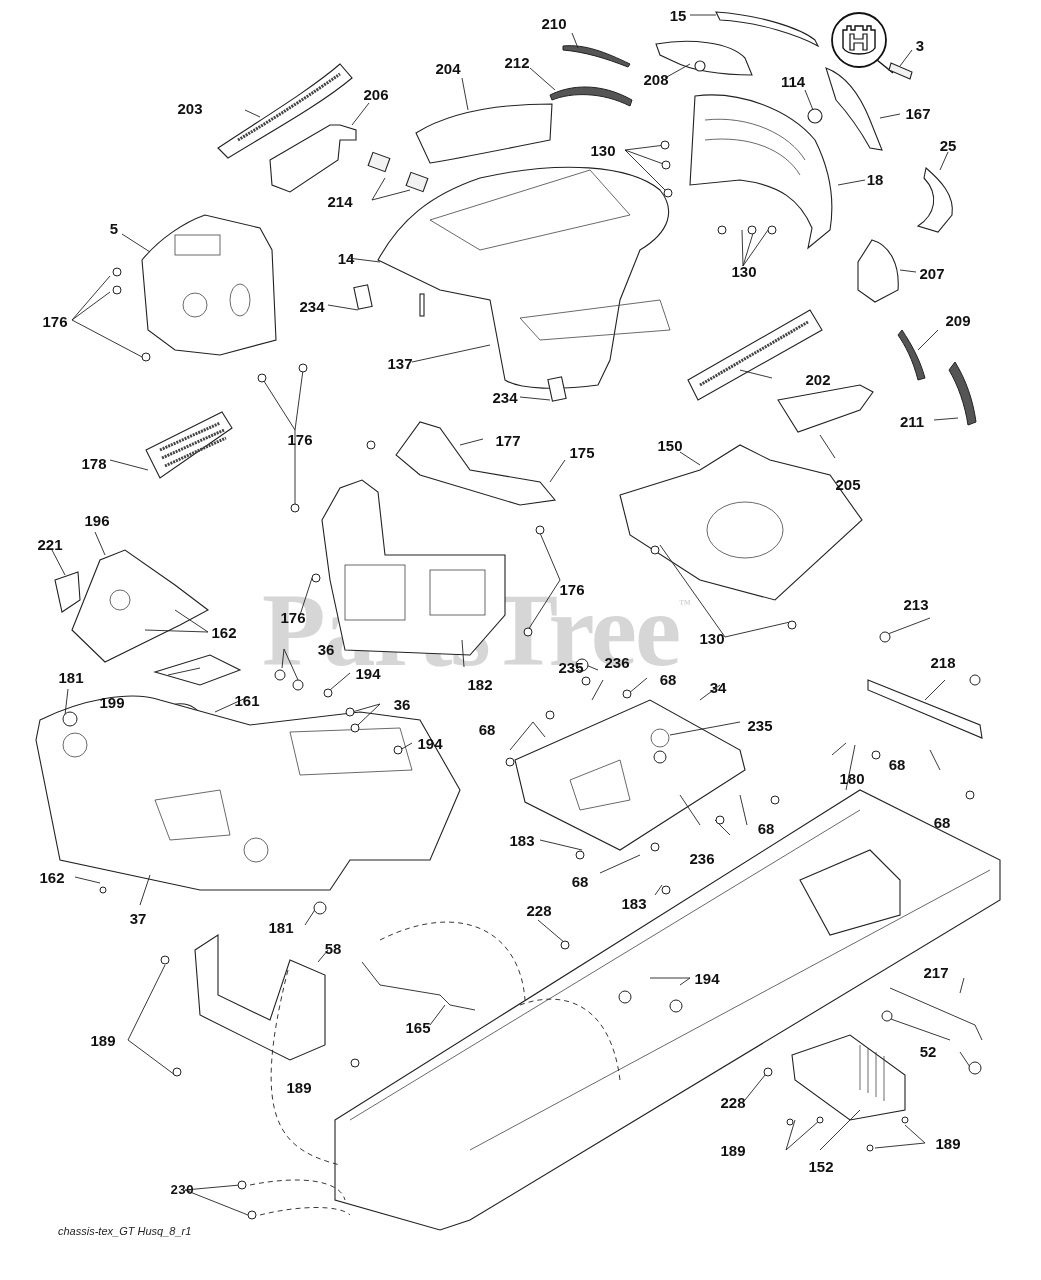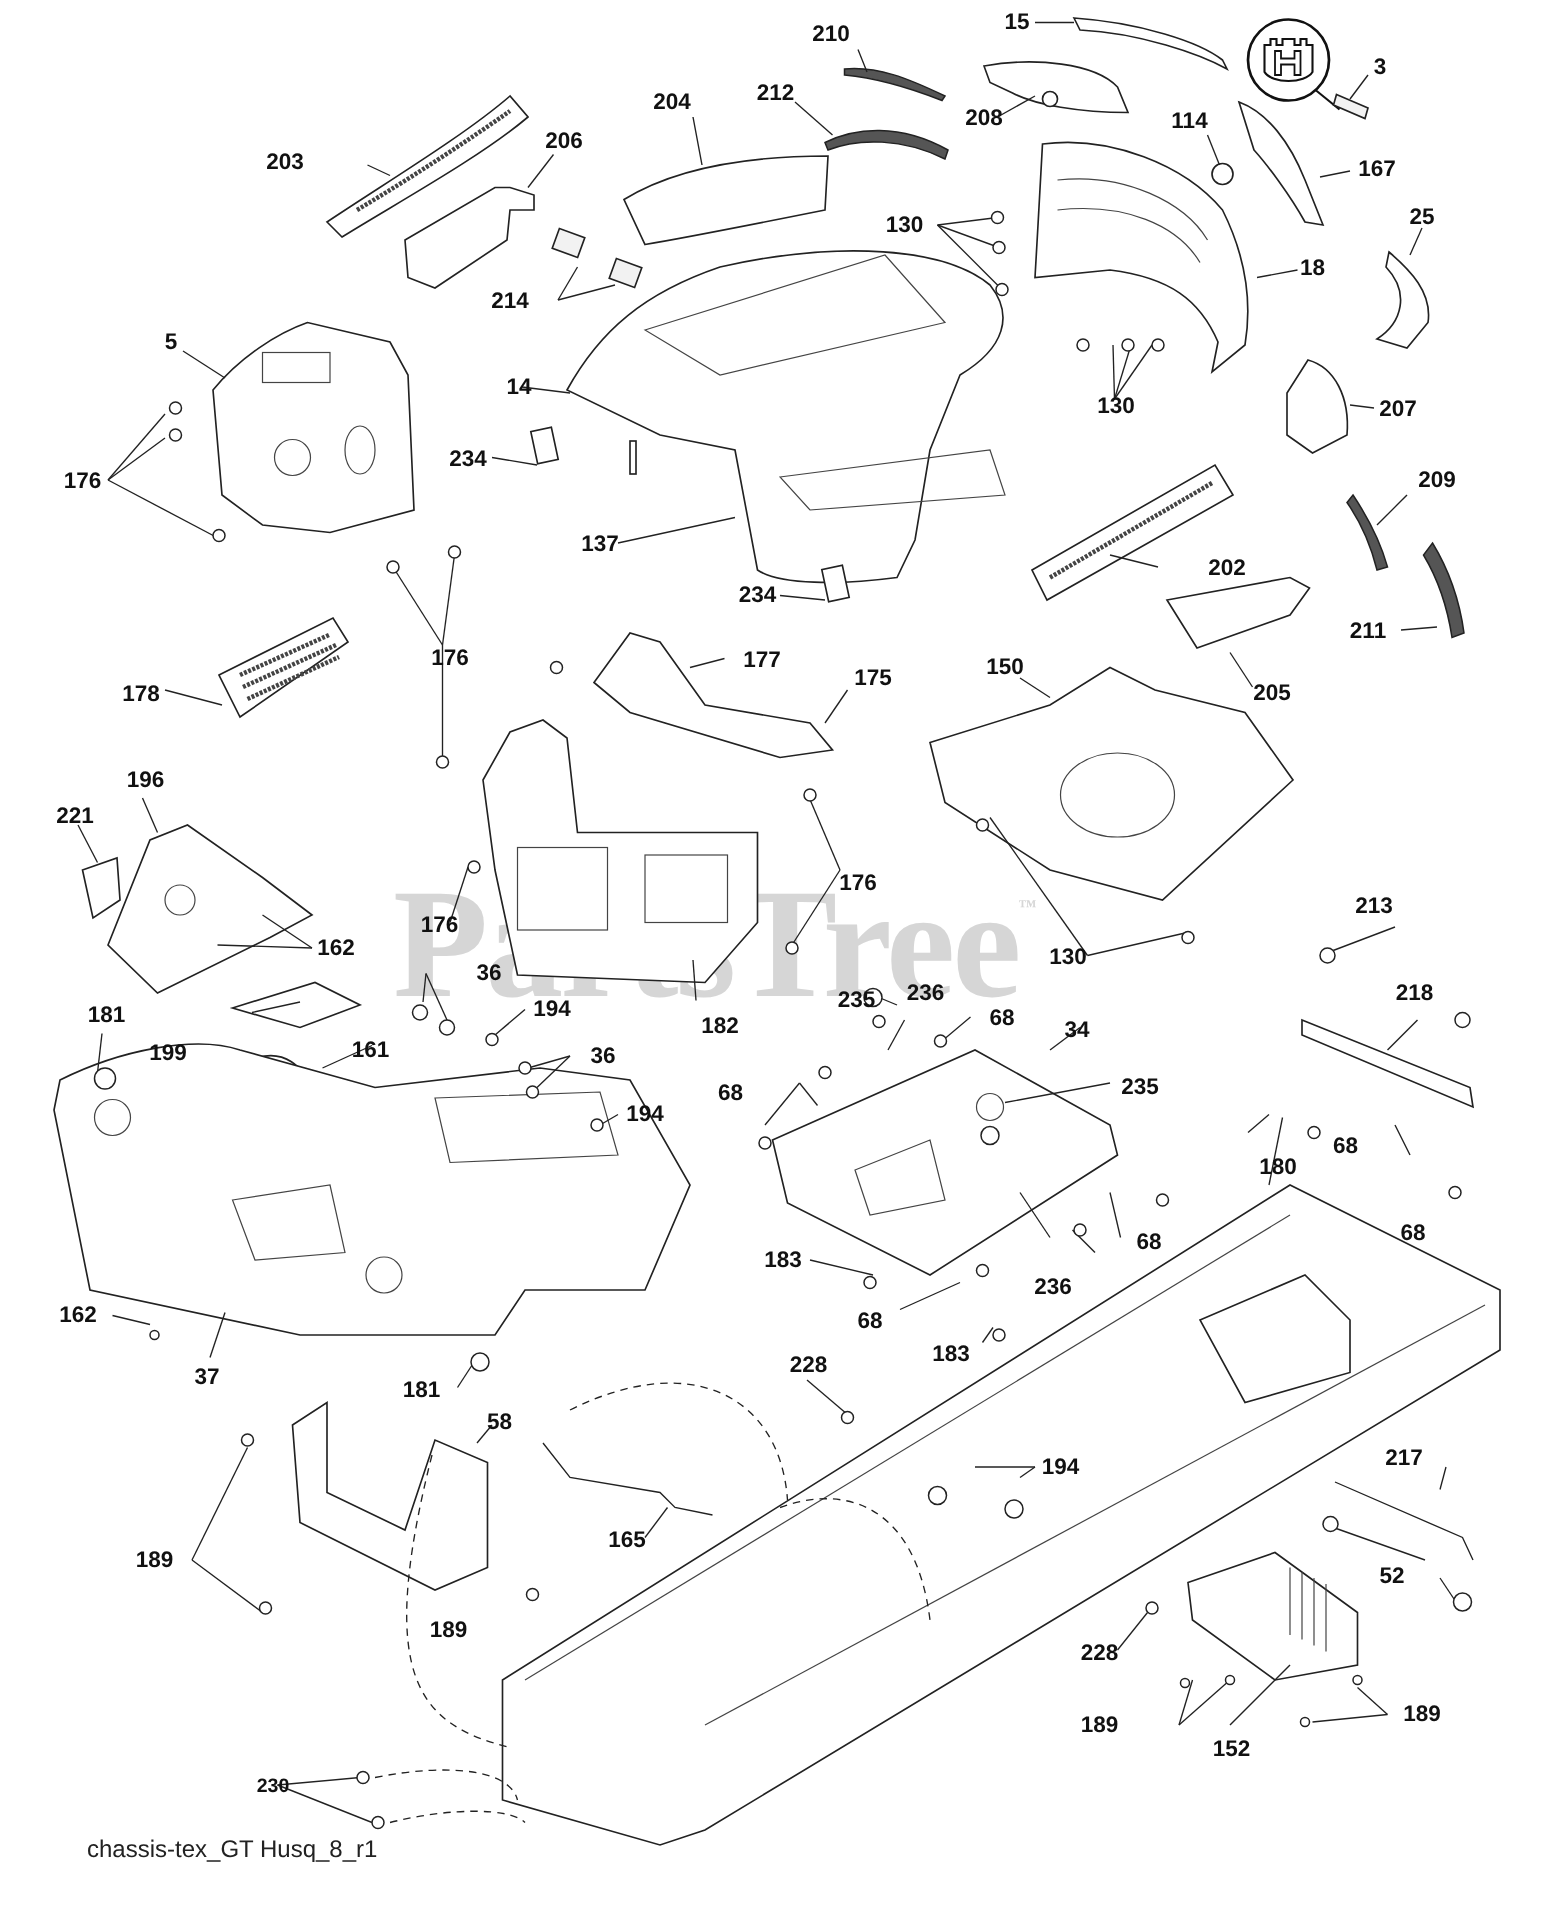--- a/index.html
+++ b/index.html
@@ -1,22 +1,22 @@
 <!DOCTYPE html>
 <html><head>
 <meta charset="utf-8">
 <style>
   html,body{margin:0;padding:0;background:#fff;}
   #stage{position:relative;width:1041px;height:1280px;overflow:hidden;background:#fff;font-family:"Liberation Sans",sans-serif;}
   svg#art{position:absolute;left:0;top:0;}
   .lbl{position:absolute;font-family:"Liberation Sans",sans-serif;font-weight:bold;font-size:15px;color:#111;white-space:nowrap;line-height:1;transform:translate(-50%,-50%);}
-  .lbl.small{font-size:13px;}
+  .lbl.small{font-size:13px;font-family:Liberation Mono, monospace;}
   #watermark{position:absolute;left:262px;top:578px;font-family:"Liberation Serif",serif;font-weight:bold;font-size:104px;color:#cfcfcf;letter-spacing:-2px;line-height:1;opacity:0.85;}
   #watermark sup{font-size:12px;vertical-align:top;position:relative;top:20px;}
-  #footer{position:absolute;left:58px;top:1225px;font-family:"Liberation Sans",sans-serif;font-size:16px;color:#222;}
+  #footer{position:absolute;left:58px;top:1225px;font-family:"Liberation Sans",sans-serif;font-size:11px;color:#222;font-style:italic;}
   .part{fill:#fff;stroke:#222;stroke-width:1.1;}
   .partg{fill:#f2f2f2;stroke:#222;stroke-width:1.1;}
   .mesh{fill:#555;stroke:#222;stroke-width:1;}
   .ld{fill:none;stroke:#222;stroke-width:0.9;}
   .dash{fill:none;stroke:#222;stroke-width:0.9;stroke-dasharray:5 4;}
   .thin{fill:none;stroke:#444;stroke-width:0.8;}
 </style>
 </head>
 <body>
 
@@ -328,21 +328,21 @@
   <div class="lbl" style="left:932px;top:273px">207</div>
   <div class="lbl" style="left:55px;top:321px">176</div>
   <div class="lbl" style="left:312px;top:306px">234</div>
   <div class="lbl" style="left:958px;top:320px">209</div>
   <div class="lbl" style="left:400px;top:363px">137</div>
   <div class="lbl" style="left:818px;top:379px">202</div>
   <div class="lbl" style="left:505px;top:397px">234</div>
   <div class="lbl" style="left:912px;top:421px">211</div>
   <div class="lbl" style="left:300px;top:439px">176</div>
   <div class="lbl" style="left:508px;top:440px">177</div>
-  <div class="lbl" style="left:848px;top:462px">205</div>
+  <div class="lbl" style="left:848px;top:484px">205</div>
   <div class="lbl" style="left:94px;top:463px">178</div>
   <div class="lbl" style="left:670px;top:445px">150</div>
   <div class="lbl" style="left:582px;top:452px">175</div>
   <div class="lbl" style="left:97px;top:520px">196</div>
   <div class="lbl" style="left:50px;top:544px">221</div>
   <div class="lbl" style="left:293px;top:617px">176</div>
   <div class="lbl" style="left:572px;top:589px">176</div>
   <div class="lbl" style="left:224px;top:632px">162</div>
   <div class="lbl" style="left:712px;top:638px">130</div>
   <div class="lbl" style="left:916px;top:604px">213</div>

